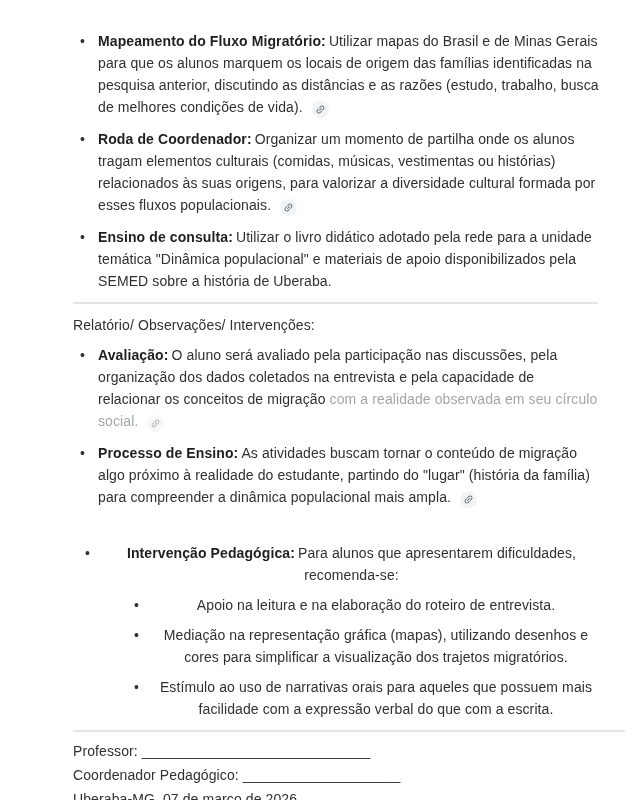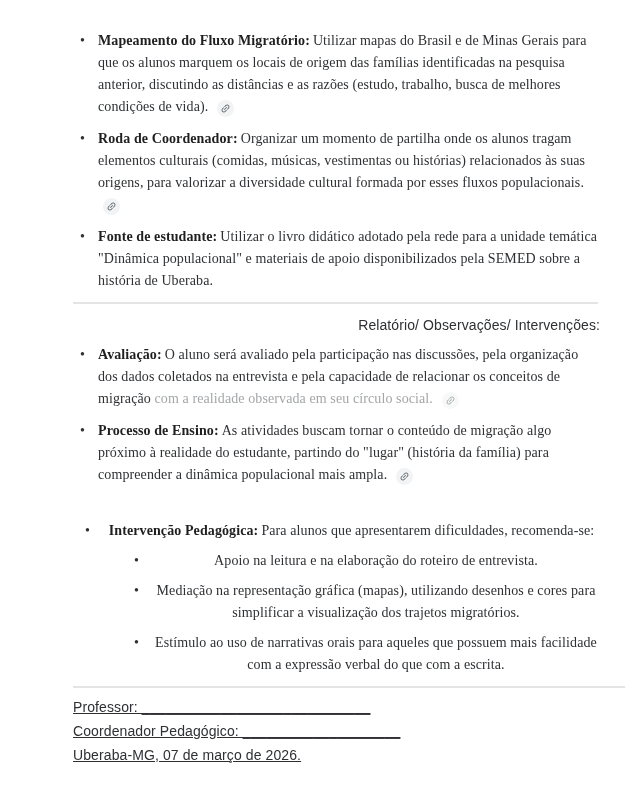--- a/index.html
+++ b/index.html
@@ -20,40 +20,39 @@
     font-size: 14px;
     line-height: 22px;
     color: #2e3033;
     letter-spacing: 0.1px;
   }
   ul { margin: 0; padding: 0; list-style: none; }
   li.bullet {
     position: relative;
     padding-left: 25px;
     margin-bottom: 10px;
-    font-family: Liberation Serif, serif;
   }
   li.bullet::before {
     content: "\2022";
     position: absolute;
     left: 7px;
     top: 0;
     color: #2e3033;
   }
   b.item-title { color: #1f1f1f; font-weight: 700; margin-right: 3px; }
   .faded { color: #a3a6a8; }
   .divider {
     border: none;
     height: 2px;
     background: #e4e4e4;
     margin: 2px 0 10px 0;
   }
   .divider-1 { width: 525px; }
   .divider-2 { width: 552px; margin-top: 4px; margin-bottom: 8px; }
-  .report-heading { margin: 0 0 8px 0; text-align: right; }
+  .report-heading { margin: 0 0 8px 0; }
   .spacer-lg { height: 24px; }
   .indent-block { padding-left: 5px; text-align: center; }
   ul.sub-list { margin-left: 24px; margin-top: 8px; }
   ul.sub-list li.bullet { margin-bottom: 8px; }
   .chip {
     display: inline-flex;
     align-items: center;
     justify-content: center;
     width: 17px;
     height: 17px;
@@ -63,21 +62,21 @@
     margin-left: 5px;
     cursor: pointer;
   }
   .chip svg {
     width: 11px;
     height: 11px;
     fill: #5f6368;
     transform: rotate(-45deg);
   }
   .chip.chip-faded { opacity: 0.55; }
-  .sig-line { margin: 0 0 1px 0; line-height: 23px; text-decoration: underline; }
+  .sig-line { margin: 0 0 1px 0; line-height: 23px; }
 </style>
 </head>
 <body>
 
 <div class="doc">
 
   <ul>
     <li class="bullet">
       <b class="item-title">Mapeamento do Fluxo Migratório:</b><span>Utilizar mapas do Brasil e de Minas Gerais para que os alunos marquem os locais de origem das famílias identificadas na pesquisa anterior, discutindo as distâncias e as razões (estudo, trabalho, busca de melhores condições de vida).</span>
       <span class="chip">
@@ -88,21 +87,21 @@
     </li>
     <li class="bullet">
       <b class="item-title">Roda de Coordenador:</b><span>Organizar um momento de partilha onde os alunos tragam elementos culturais (comidas, músicas, vestimentas ou histórias) relacionados às suas origens, para valorizar a diversidade cultural formada por esses fluxos populacionais.</span>
       <span class="chip">
           <svg viewBox="0 0 24 24">
             <path d="M3.9 12c0-1.71 1.39-3.1 3.1-3.1h4V7H7c-2.76 0-5 2.24-5 5s2.24 5 5 5h4v-1.9H7c-1.71 0-3.1-1.39-3.1-3.1zM8 13h8v-2H8v2zm9-6h-4v1.9h4c1.71 0 3.1 1.39 3.1 3.1s-1.39 3.1-3.1 3.1h-4V17h4c2.76 0 5-2.24 5-5s-2.24-5-5-5z"></path>
           </svg>
         </span>
     </li>
     <li class="bullet">
-      <b class="item-title">Fonte de estudante:</b><span>Utilizar o livro didático adotado pela rede para a unidade temática "Dinâmica populacional" e materiais de apoio disponibilizados pela SEMED sobre a história de Uberaba.</span>
+      <b class="item-title">Ensino de consulta:</b><span>Utilizar o livro didático adotado pela rede para a unidade temática "Dinâmica populacional" e materiais de apoio disponibilizados pela SEMED sobre a história de Uberaba.</span>
     </li>
   </ul>
 
   <hr class="divider divider-1">
 
   <p class="report-heading">Relatório/ Observações/ Intervenções:</p>
 
   <ul>
     <li class="bullet">
       <b class="item-title">Avaliação:</b><span>O aluno será avaliado pela participação nas discussões, pela organização dos dados coletados na entrevista e pela capacidade de relacionar os conceitos de migração</span><span class="faded"> com a realidade observada em seu círculo social.</span>

